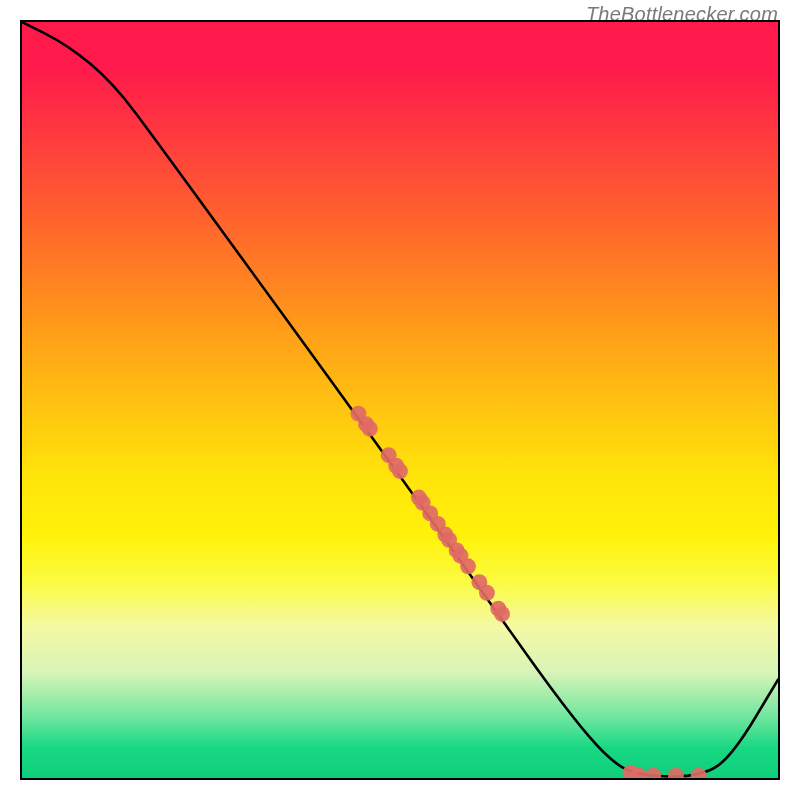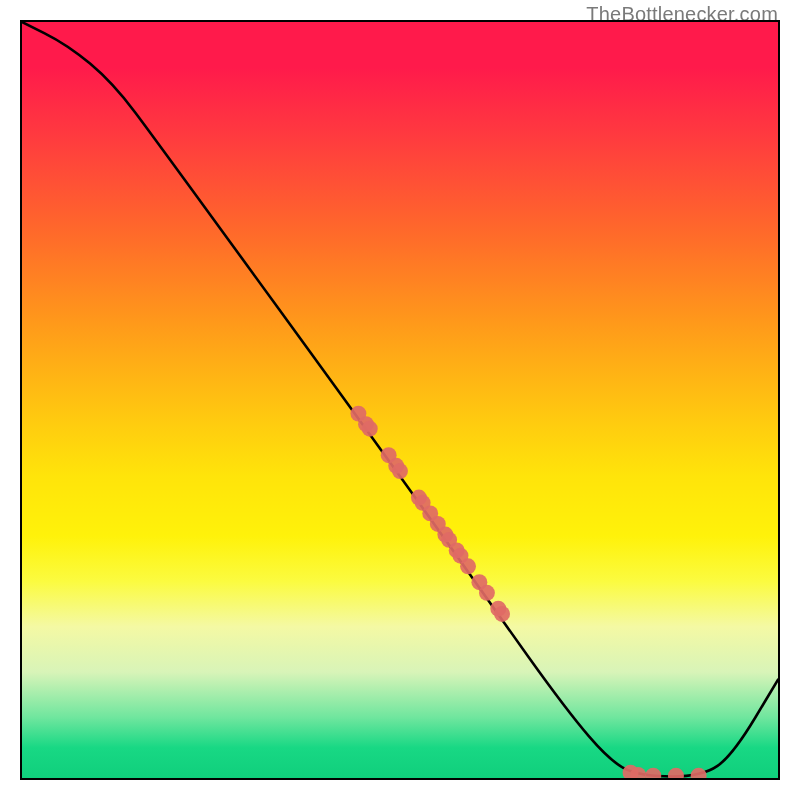--- a/index.html
+++ b/index.html
@@ -56,20 +56,21 @@
   }
   .watermark {
     position: absolute;
     top: 3px;
     right: 22px;
     color: #7a7a7a;
     font-size: 20px;
     font-weight: 400;
     letter-spacing: 0.2px;
     user-select: none;
+    font-style: italic;
   }
 </style>
 </head>
 <body>
 
 <div class="stage">
   <div class="watermark">TheBottlenecker.com</div>
   <div class="plot-area">
     <div class="gradient"></div>
     <svg class="overlay" viewBox="0 0 760 760" preserveAspectRatio="none">

